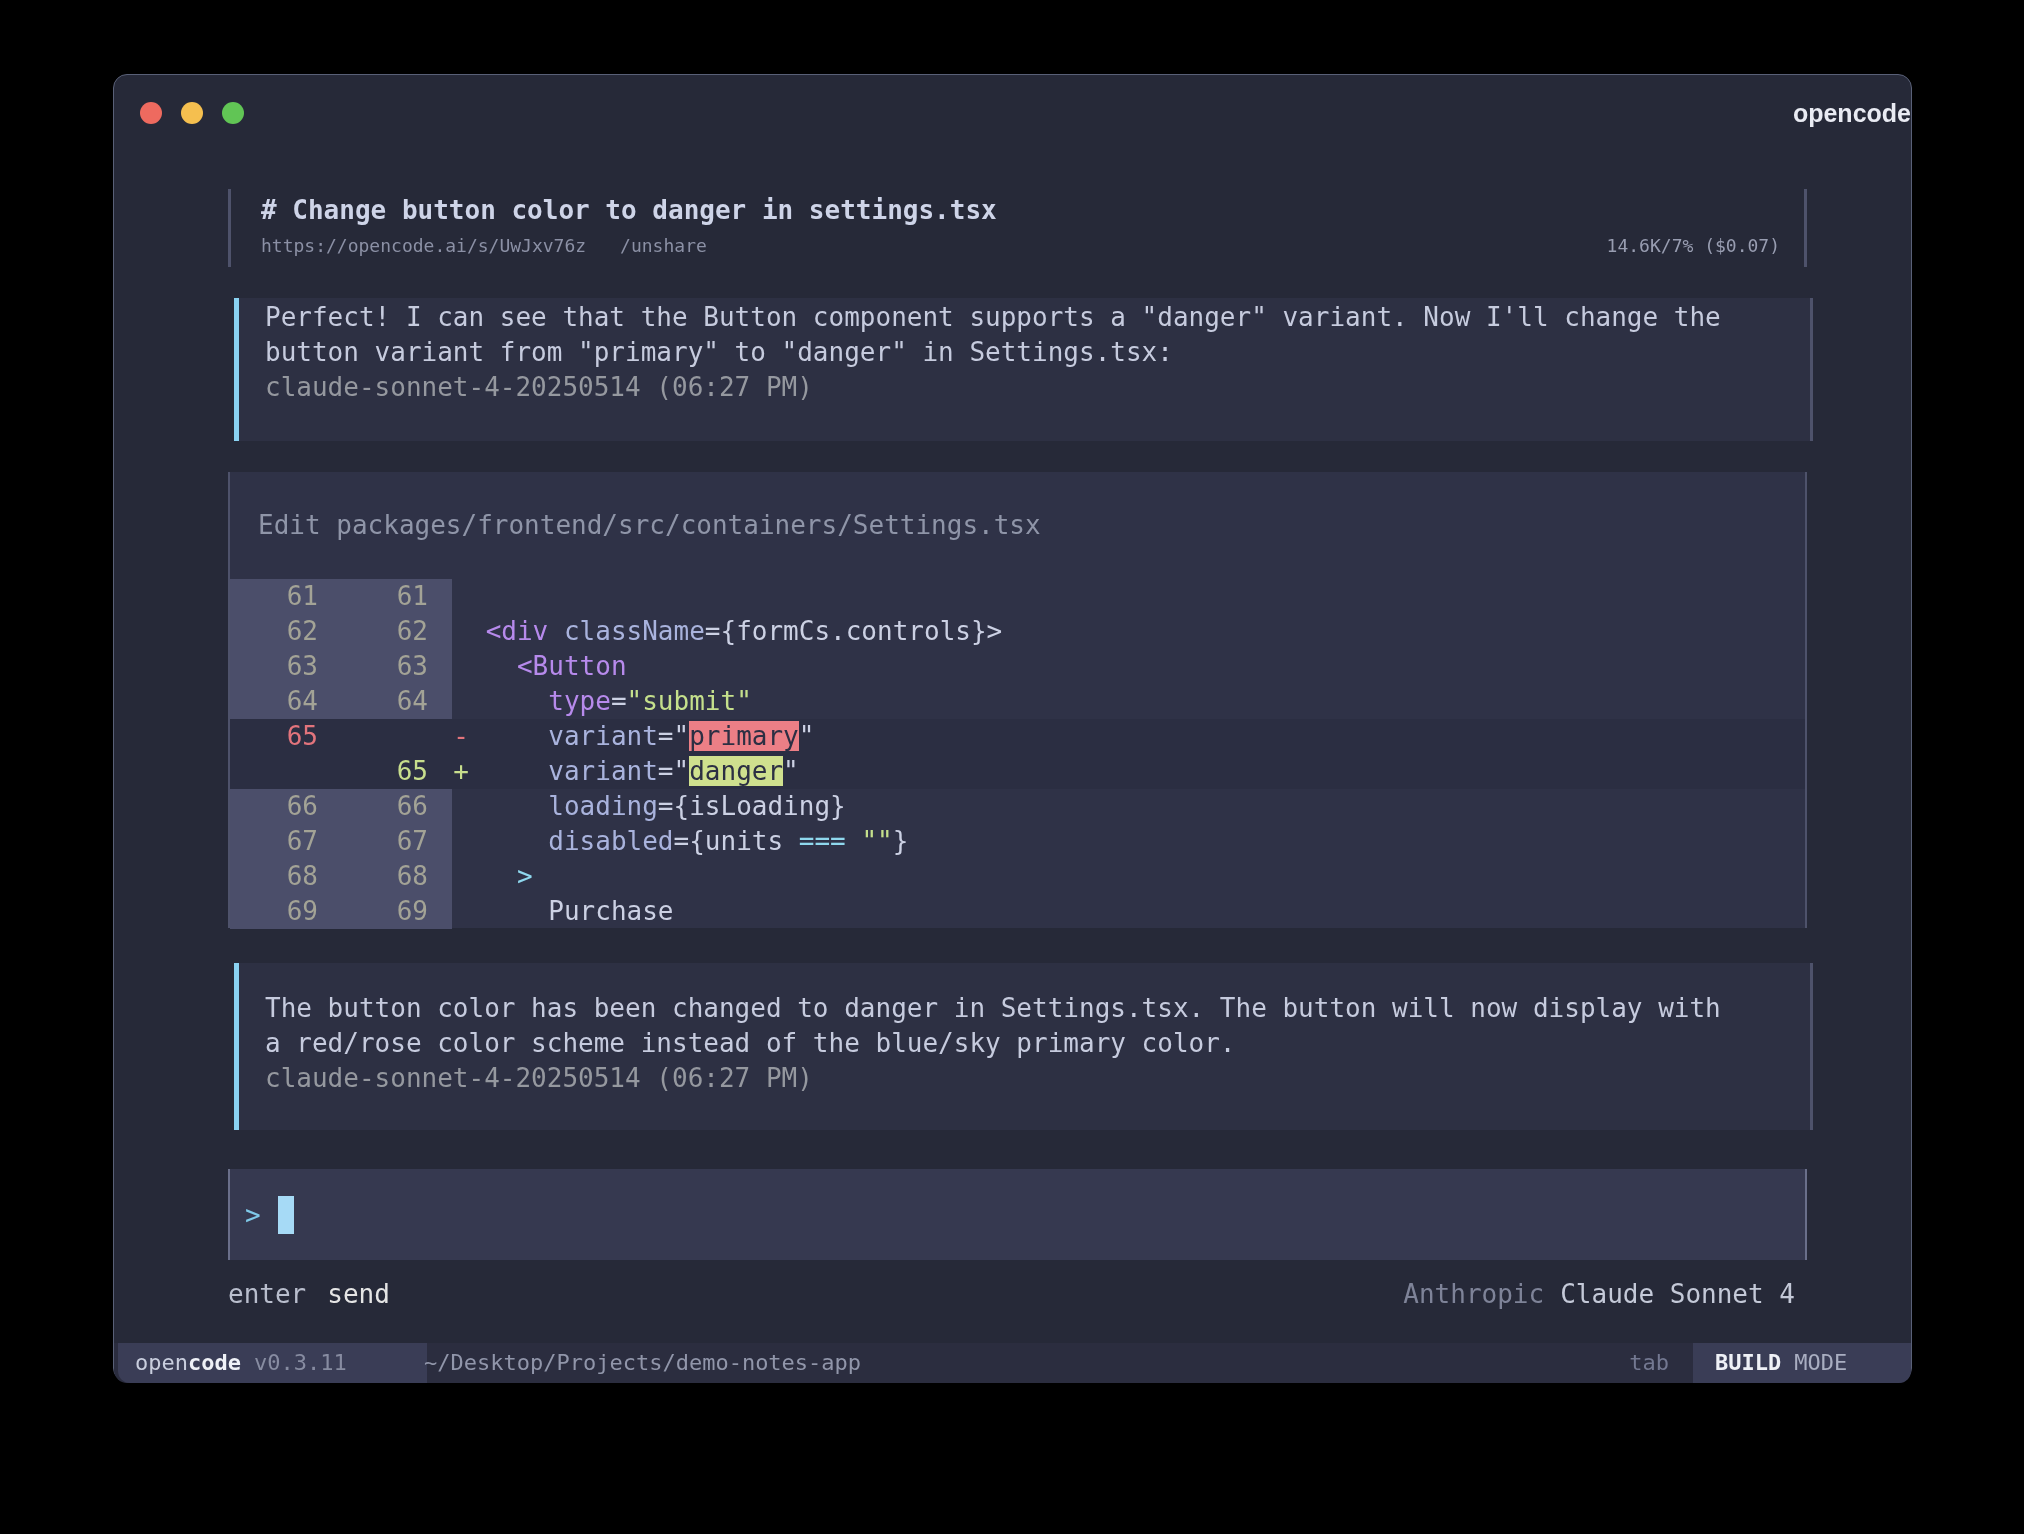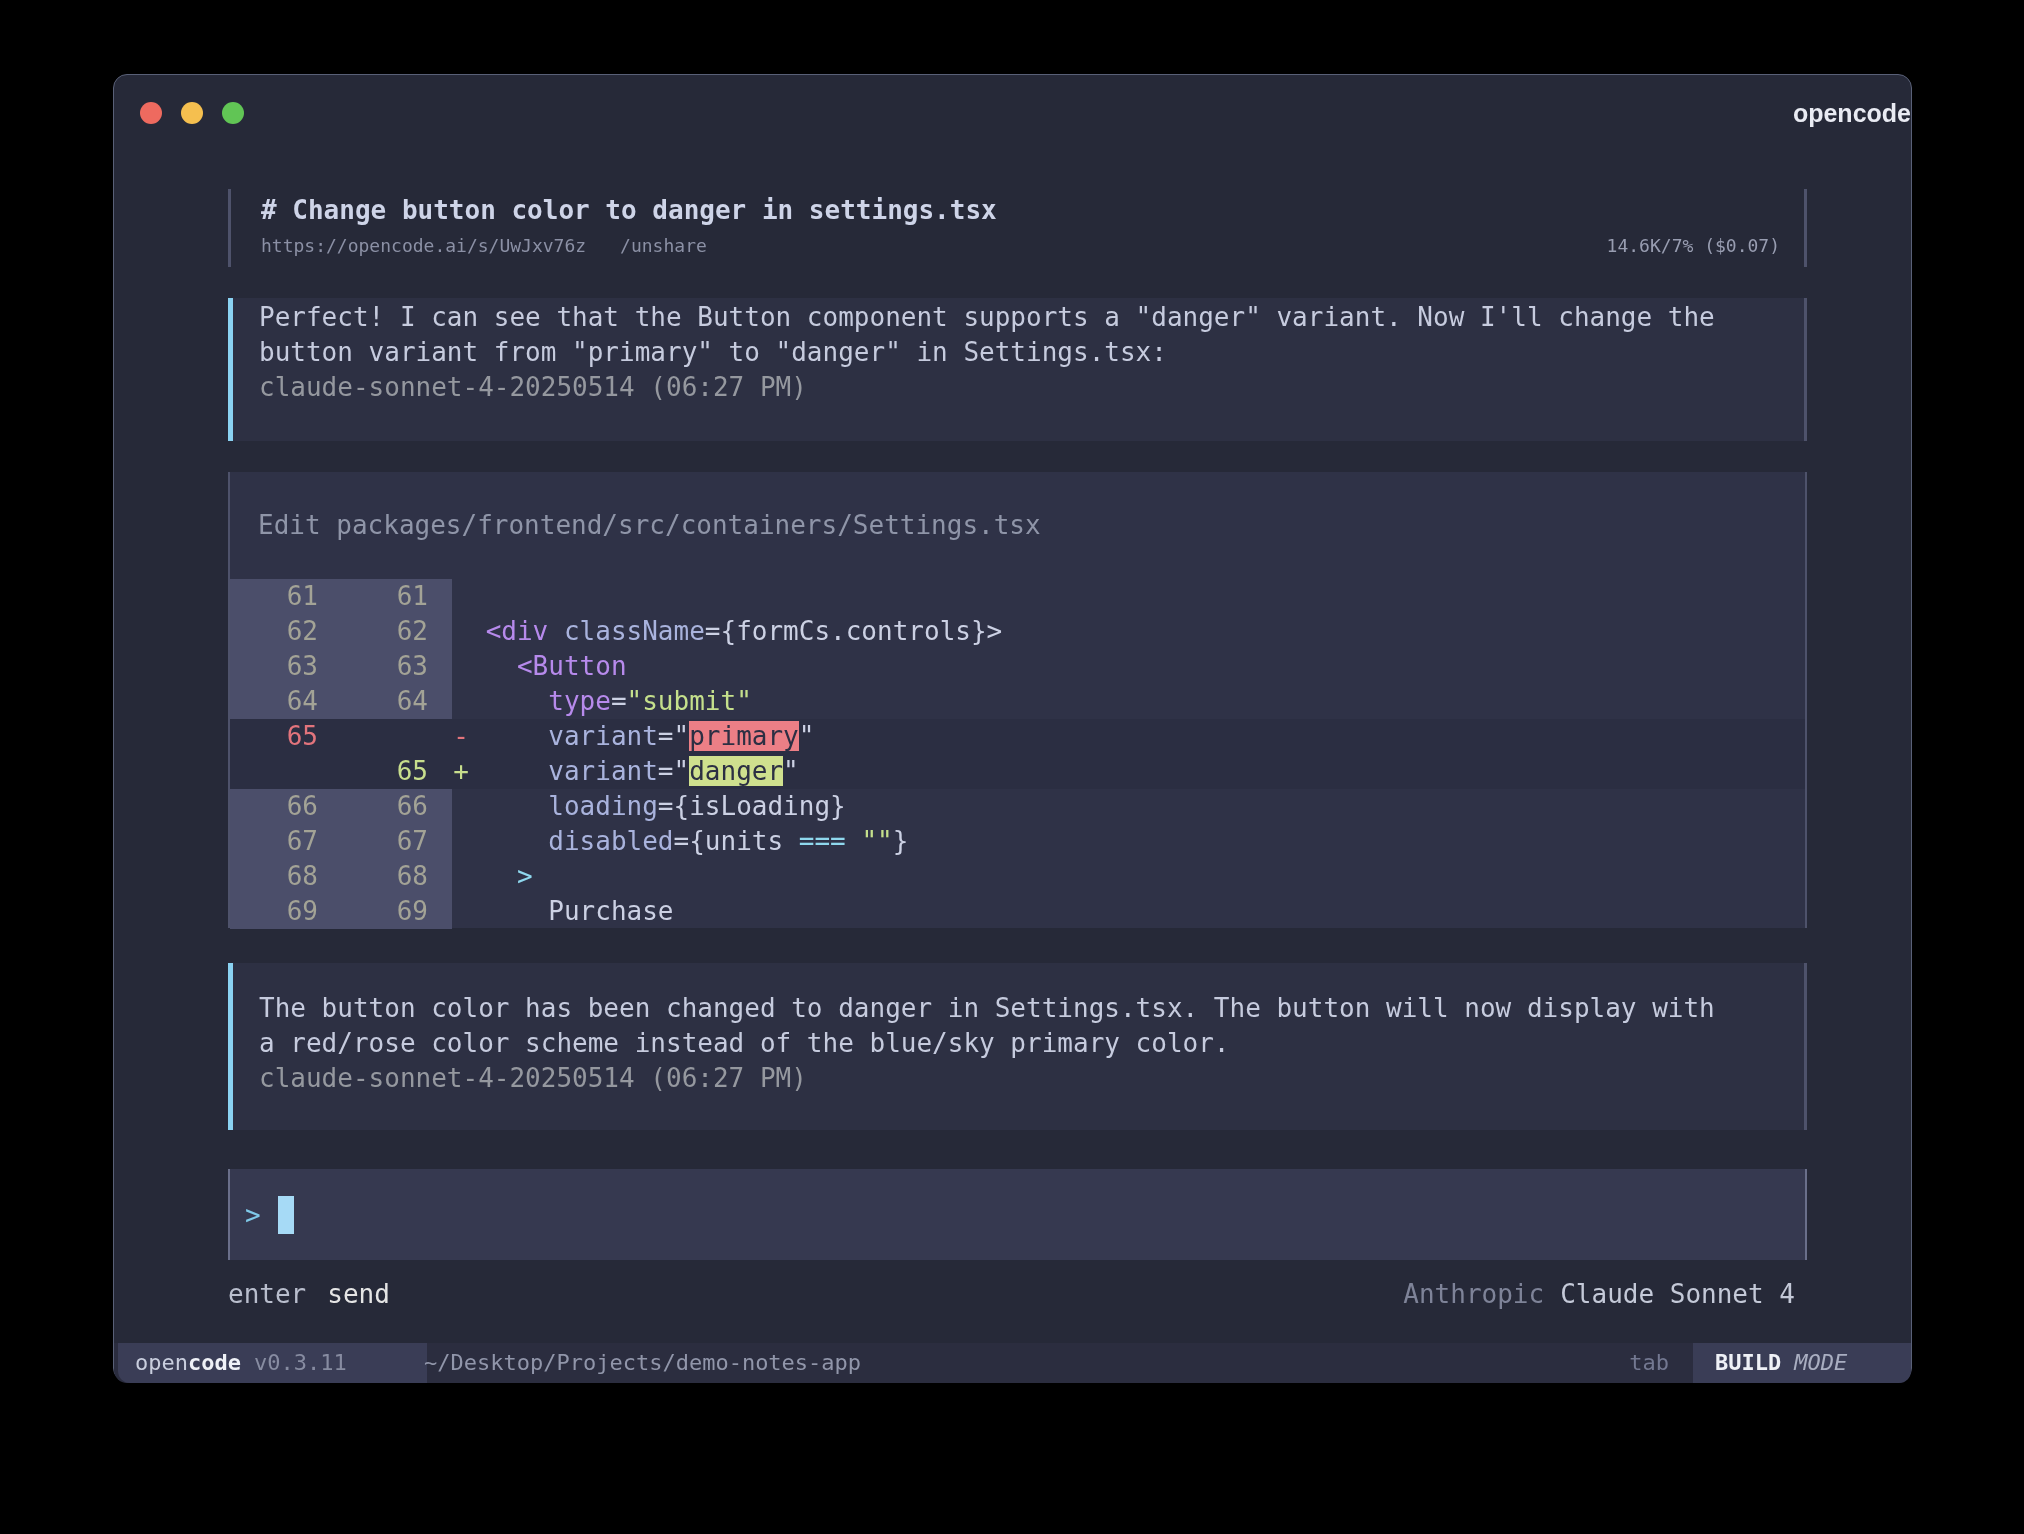--- a/index.html
+++ b/index.html
@@ -25,21 +25,21 @@
 
   
   .header-blk { top:114px; height:78px; padding:3px 24px 0 30px; }
   .hdr-title { font-size:26px; line-height:36px; font-weight:bold; color:#ced4e8; }
   .hdr-sub { display:flex; align-items:center; font-size:18px; line-height:36px; color:#8b90a5; }
   .hdr-url { margin-right:34px; }
   .hdr-stats { margin-left:auto; color:#989db1; }
 
   
   .msg { background:#2d3043; border-left:5px solid #8ad2f2; border-right:3px solid #4e526b;
-         padding-left:26px; color:#c6cbde; }
+         padding-left:26px; color:#c6cbde;margin-left:6px; }
   .msg-1 { top:223px; height:143px; padding-top:2px; }
   .msg-2 { top:888px; height:167px; padding-top:28px; }
   .msg-meta { color:#95989f; }
 
   
   .edit-blk { top:397px; height:456px; background:#2f3247;
               border-left:2px solid #4e526b; border-right:2px solid #4e526b; }
   .edit-title { position:absolute; left:28px; top:36px; font-size:26px; line-height:35px; color:#8f95a8; }
   .diff { position:absolute; left:0; top:107px; width:100%; }
   .drow { display:flex; height:35px; font-size:26px; line-height:35px; }
@@ -84,21 +84,21 @@
   .sb-left { position:absolute; left:4px; top:0; height:40px; width:309px;
              background:#3a3d56; border-bottom-left-radius:12px; padding-left:17px;
              white-space:pre; }
   .sb-app { color:#c9cede; } .sb-app b { color:#eff1f7; }
   .sb-ver { color:#878ca1; margin-left:13px; }
   .sb-cwd { position:absolute; left:310px; top:0; color:#9196aa; }
   .sb-tab { position:absolute; right:242px; top:0; color:#737891; }
   .sb-mode { position:absolute; right:0; top:0; height:40px; width:218px;
              background:#3a3d56; border-bottom-right-radius:12px; padding-left:22px; }
   .sb-mode b { color:#eff1f7; font-weight:bold; }
-  .sb-mode span.rest { color:#a9aec1; margin-left:13px;font-style:italic; }
+  .sb-mode span.rest { color:#a9aec1; margin-left:13px; }
 </style>
 </head>
 <body>
 
 <div class="window">
 
   <div class="titlebar">
     <div class="traffic">
       <div class="light" style="background:#ee6a5f"></div>
       <div class="light" style="background:#f5bf4f"></div>

